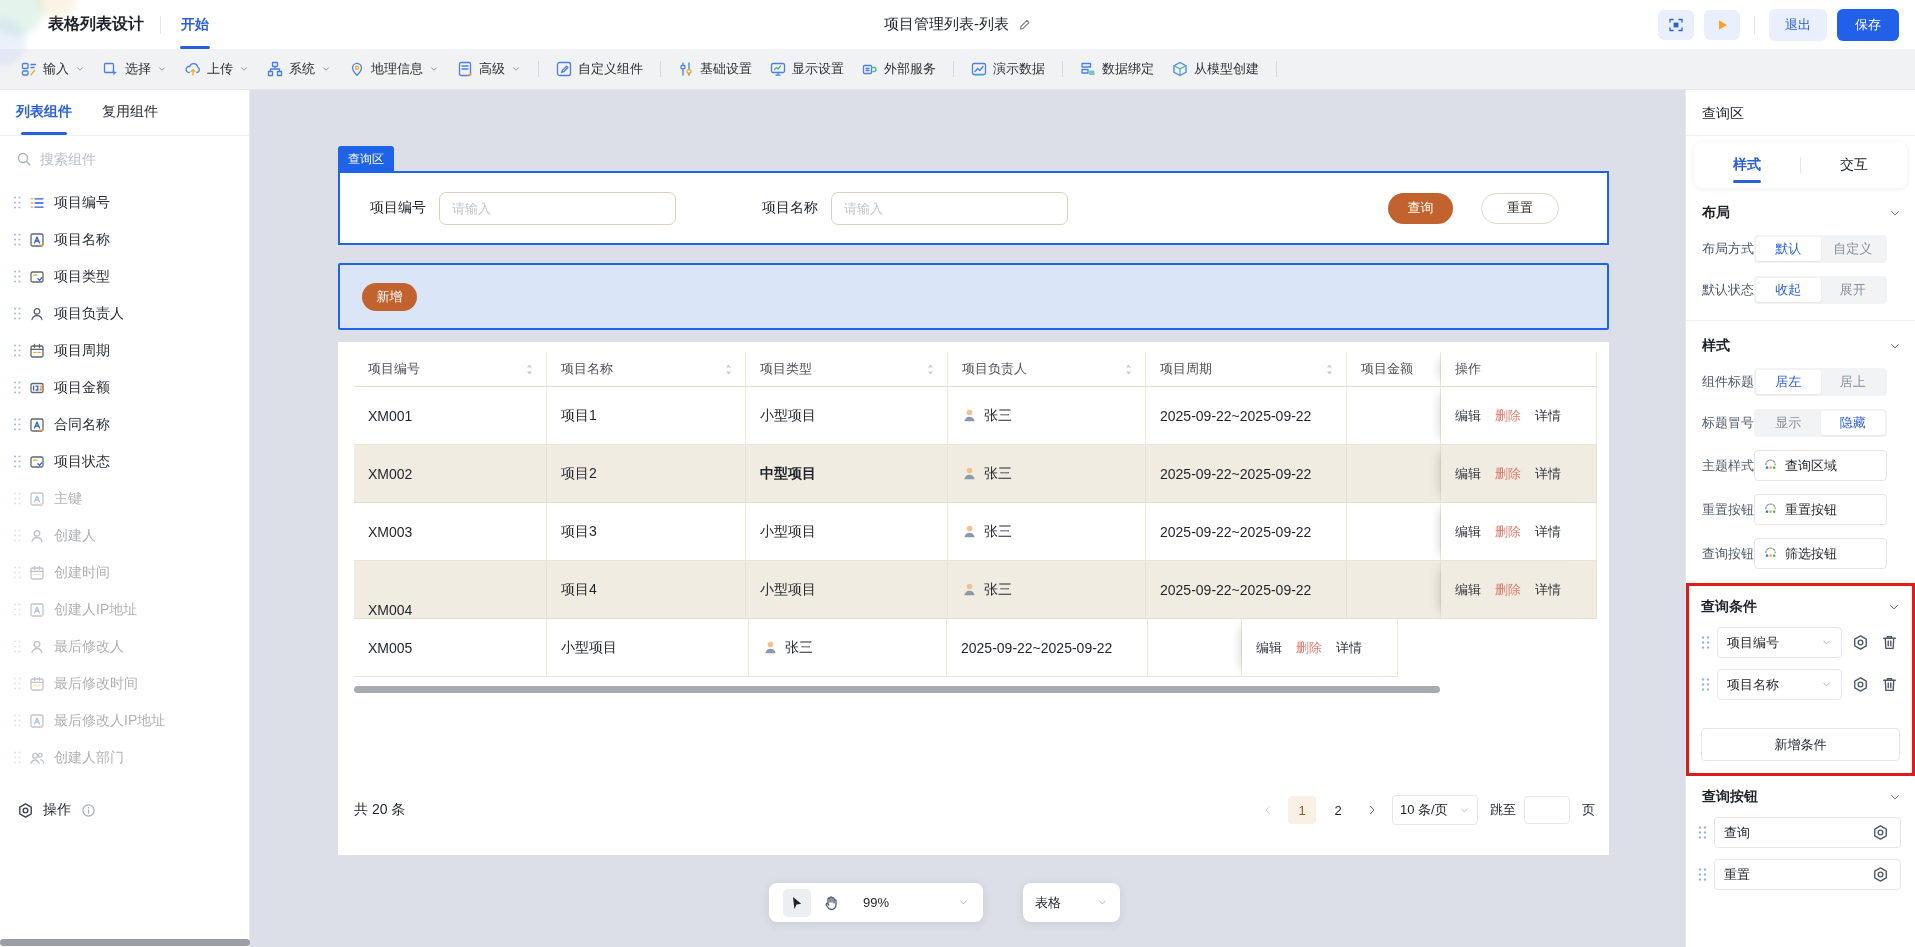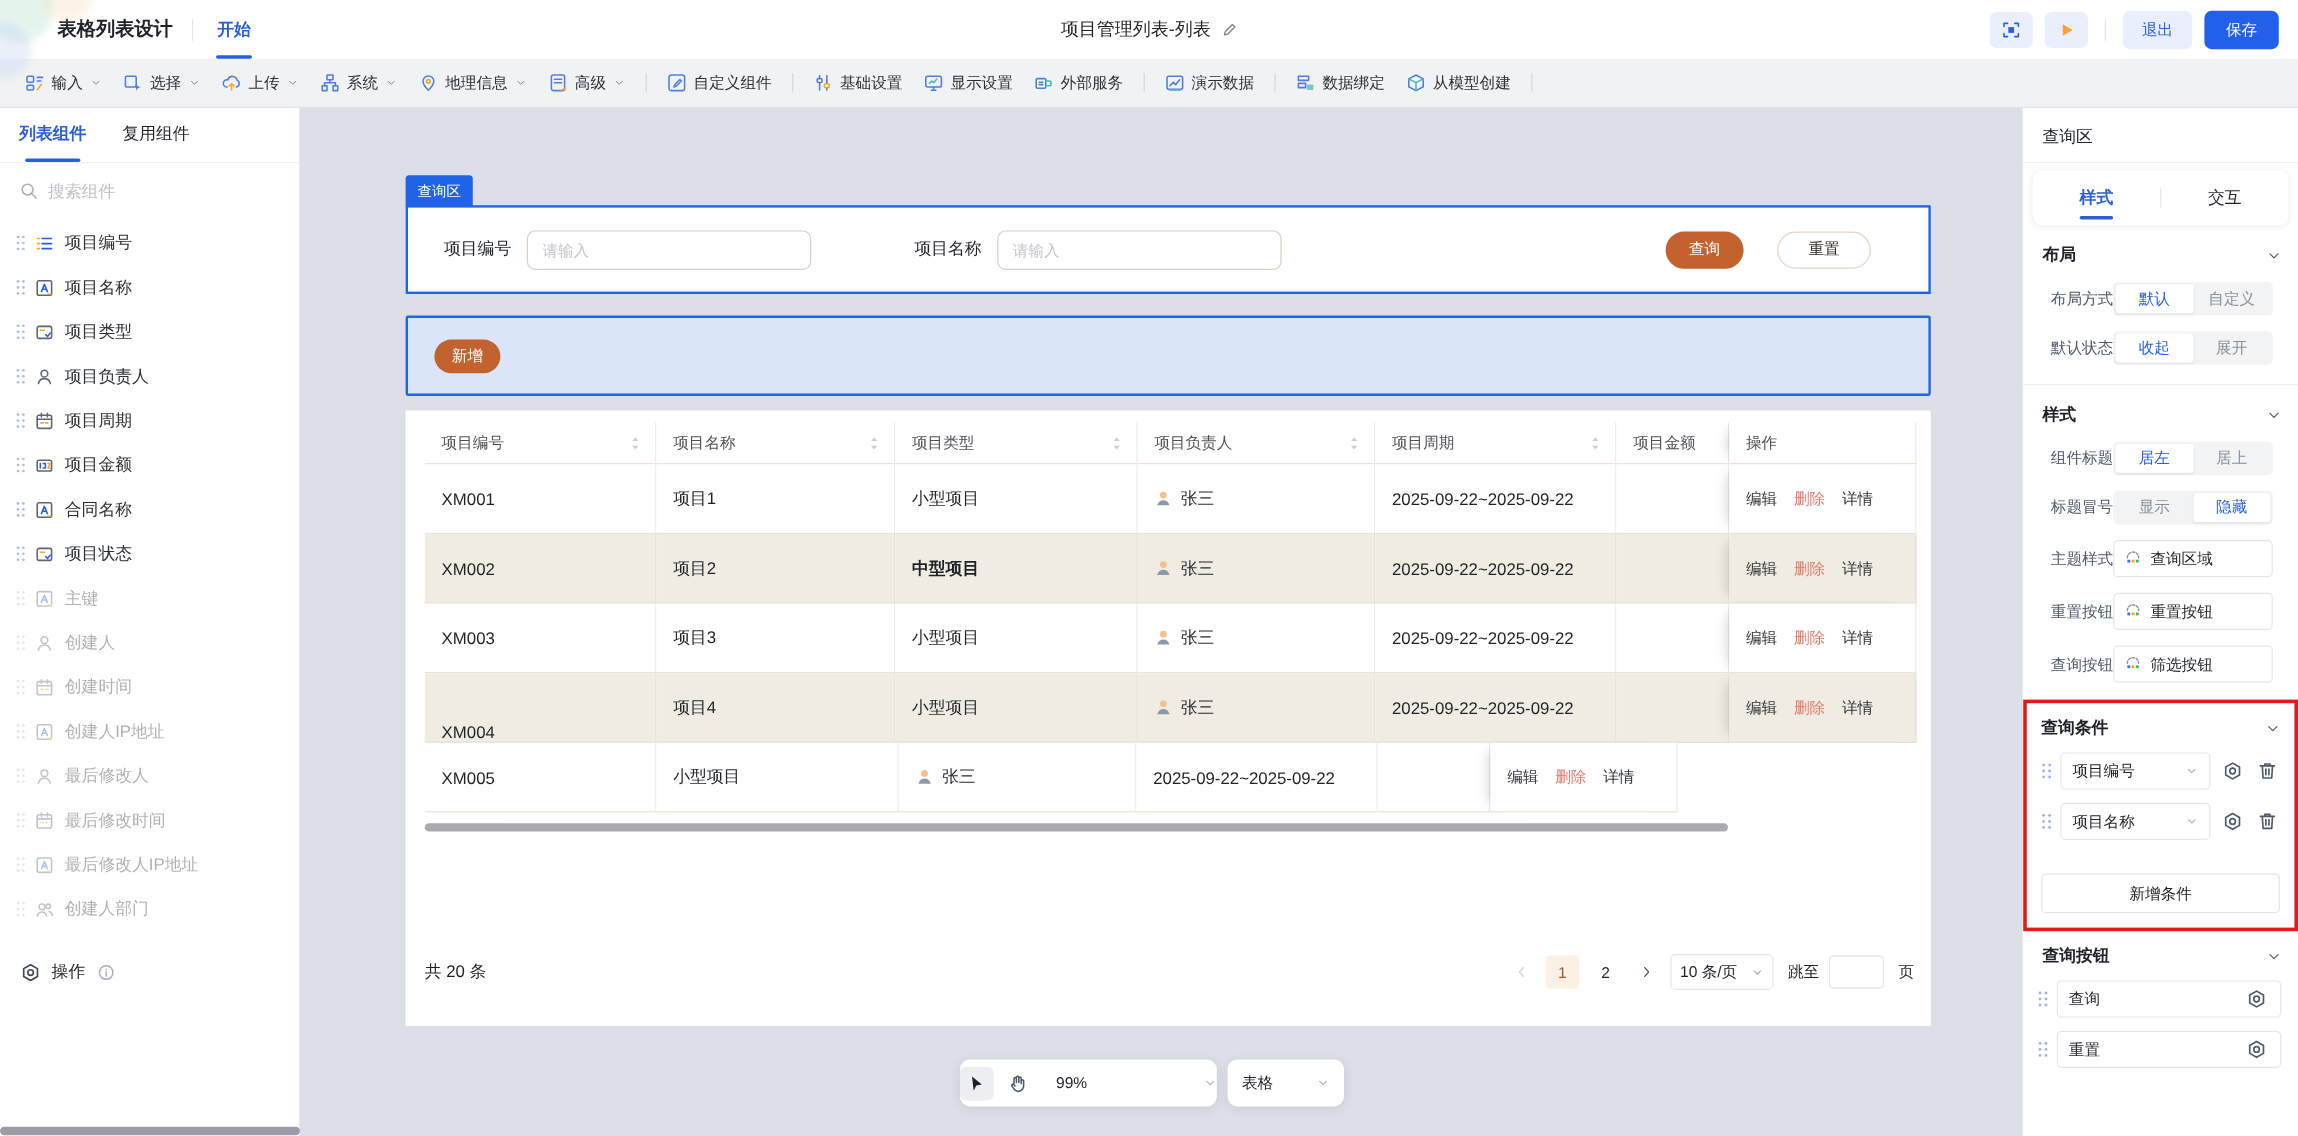--- a/index.html
+++ b/index.html
@@ -73,39 +73,39 @@
   .pg-total{font-size:14px;color:#1d2129}
   .pg-right{margin-left:auto;display:flex;align-items:center;gap:8px}
   .pg-arrow{width:24px;height:24px;display:flex;align-items:center;justify-content:center;cursor:pointer}
   .pg-num{min-width:28px;height:28px;border-radius:4px;display:flex;align-items:center;justify-content:center;font-size:13px;color:#1d2129;cursor:pointer}
   .pg-num.on{background:#fbf0e4;color:#9c5a28}
   .pg-size{width:86px;height:30px;border:1px solid #e5e6eb;border-radius:4px;background:#fff;display:flex;align-items:center;justify-content:space-between;padding:0 7px;font-size:13px;color:#1d2129;cursor:pointer}
   .pg-jump{font-size:13px;color:#1d2129;margin-left:4px}
   .pg-input{width:46px;height:28px;border:1px solid #e5e6eb;border-radius:4px;outline:none;padding:0 6px;font-family:inherit}
   
   .foot-pill{position:absolute;background:#fff;border-radius:8px;box-shadow:0 2px 10px rgba(31,35,41,.1);display:flex;align-items:center;z-index:3}
-  .fp1{left:550px;top:793px;width:214px;height:39px;padding:0 0;gap:6px}
+  .fp1{left:519px;top:793px;width:214px;height:39px;padding:0 14px;gap:6px}
   .fp2{left:773px;top:793px;width:97px;height:39px;padding:0 12px}
   .tool-btn{width:28px;height:28px;border-radius:5px;display:flex;align-items:center;justify-content:center;cursor:pointer}
   .tool-btn.on{background:#eceef1}
   .zoom-sel{margin-left:12px;flex:1;display:flex;align-items:center;justify-content:space-between;font-size:13px;color:#1d2129;cursor:pointer}
   .comp-sel{flex:1;display:flex;align-items:center;justify-content:space-between;font-size:13px;color:#1d2129;cursor:pointer}
   .caret-g{width:11px;height:11px;color:#a9aeb8}
   
   .rpanel{position:absolute;top:90px;right:0;width:230px;bottom:0;background:#fff;border-left:1px solid #e8eaee;z-index:4}
   .rp-title{font-size:14px;color:#1d2129;padding:15px 16px 12px;border-bottom:1px solid #f0f1f3}
   .rp-tabs{display:flex;align-items:center;height:46px;margin:6px 8px 0;border-radius:8px;box-shadow:0 1px 5px rgba(31,35,41,.08)}
   .rp-tab{position:relative;flex:1;height:46px;display:flex;align-items:center;justify-content:center;font-size:14px;color:#1d2129;cursor:pointer}
   .rp-tab.on{color:#2b5fda;font-weight:bold}
   .rp-tab.on::after{content:'';position:absolute;bottom:5px;left:50%;transform:translateX(-50%);width:28px;height:3px;border-radius:2px;background:#2b5fda}
   .rp-tabdiv{width:1px;height:16px;background:#e5e6eb}
   .sec-head{display:flex;align-items:center;justify-content:space-between;padding:0 14px 0 16px;margin-top:16px;font-size:14px;font-weight:bold;color:#1d2129}
   .sec-head .chev{width:12px;height:12px;color:#4e5969;cursor:pointer}
   .sec-div{height:1px;background:#f0f1f3;margin:16px 0 0}
-  .prow{display:flex;align-items:center;justify-content:center;padding:0 14px 0 16px;margin-top:13px}
+  .prow{display:flex;align-items:center;justify-content:flex-start;padding:0 14px 0 16px;margin-top:13px}
   .plabel{font-size:13px;color:#4e5969}
   .seg{display:flex;background:#f2f3f5;border-radius:4px;padding:2px;width:133px;height:28px}
   .seg span{flex:1;display:flex;align-items:center;justify-content:center;font-size:13px;color:#86909c;border-radius:3px;cursor:pointer;white-space:nowrap}
   .seg span.on{background:#fff;color:#2b5fda;box-shadow:0 1px 2px rgba(0,0,0,.06)}
   .picker{width:133px;height:31px;border:1px solid #e5e6eb;border-radius:4px;background:#fff;display:flex;align-items:center;gap:7px;padding:0 8px;font-size:13px;color:#1d2129;cursor:pointer}
   .red-wrap{border:3px solid #e11b1b;margin-top:14px;padding:0 12px 12px}
   .cond{display:flex;align-items:center;gap:7px;margin-top:11px}
   .cond .sel{flex:1;height:31px;border:1px solid #e5e6eb;border-radius:4px;background:#fff;display:flex;align-items:center;justify-content:space-between;padding:0 9px;font-size:13px;color:#1d2129;cursor:pointer}
   .icbtn{width:22px;height:22px;display:flex;align-items:center;justify-content:center;color:#4e5969;cursor:pointer}
   .icbtn .ic{width:17px;height:17px}

